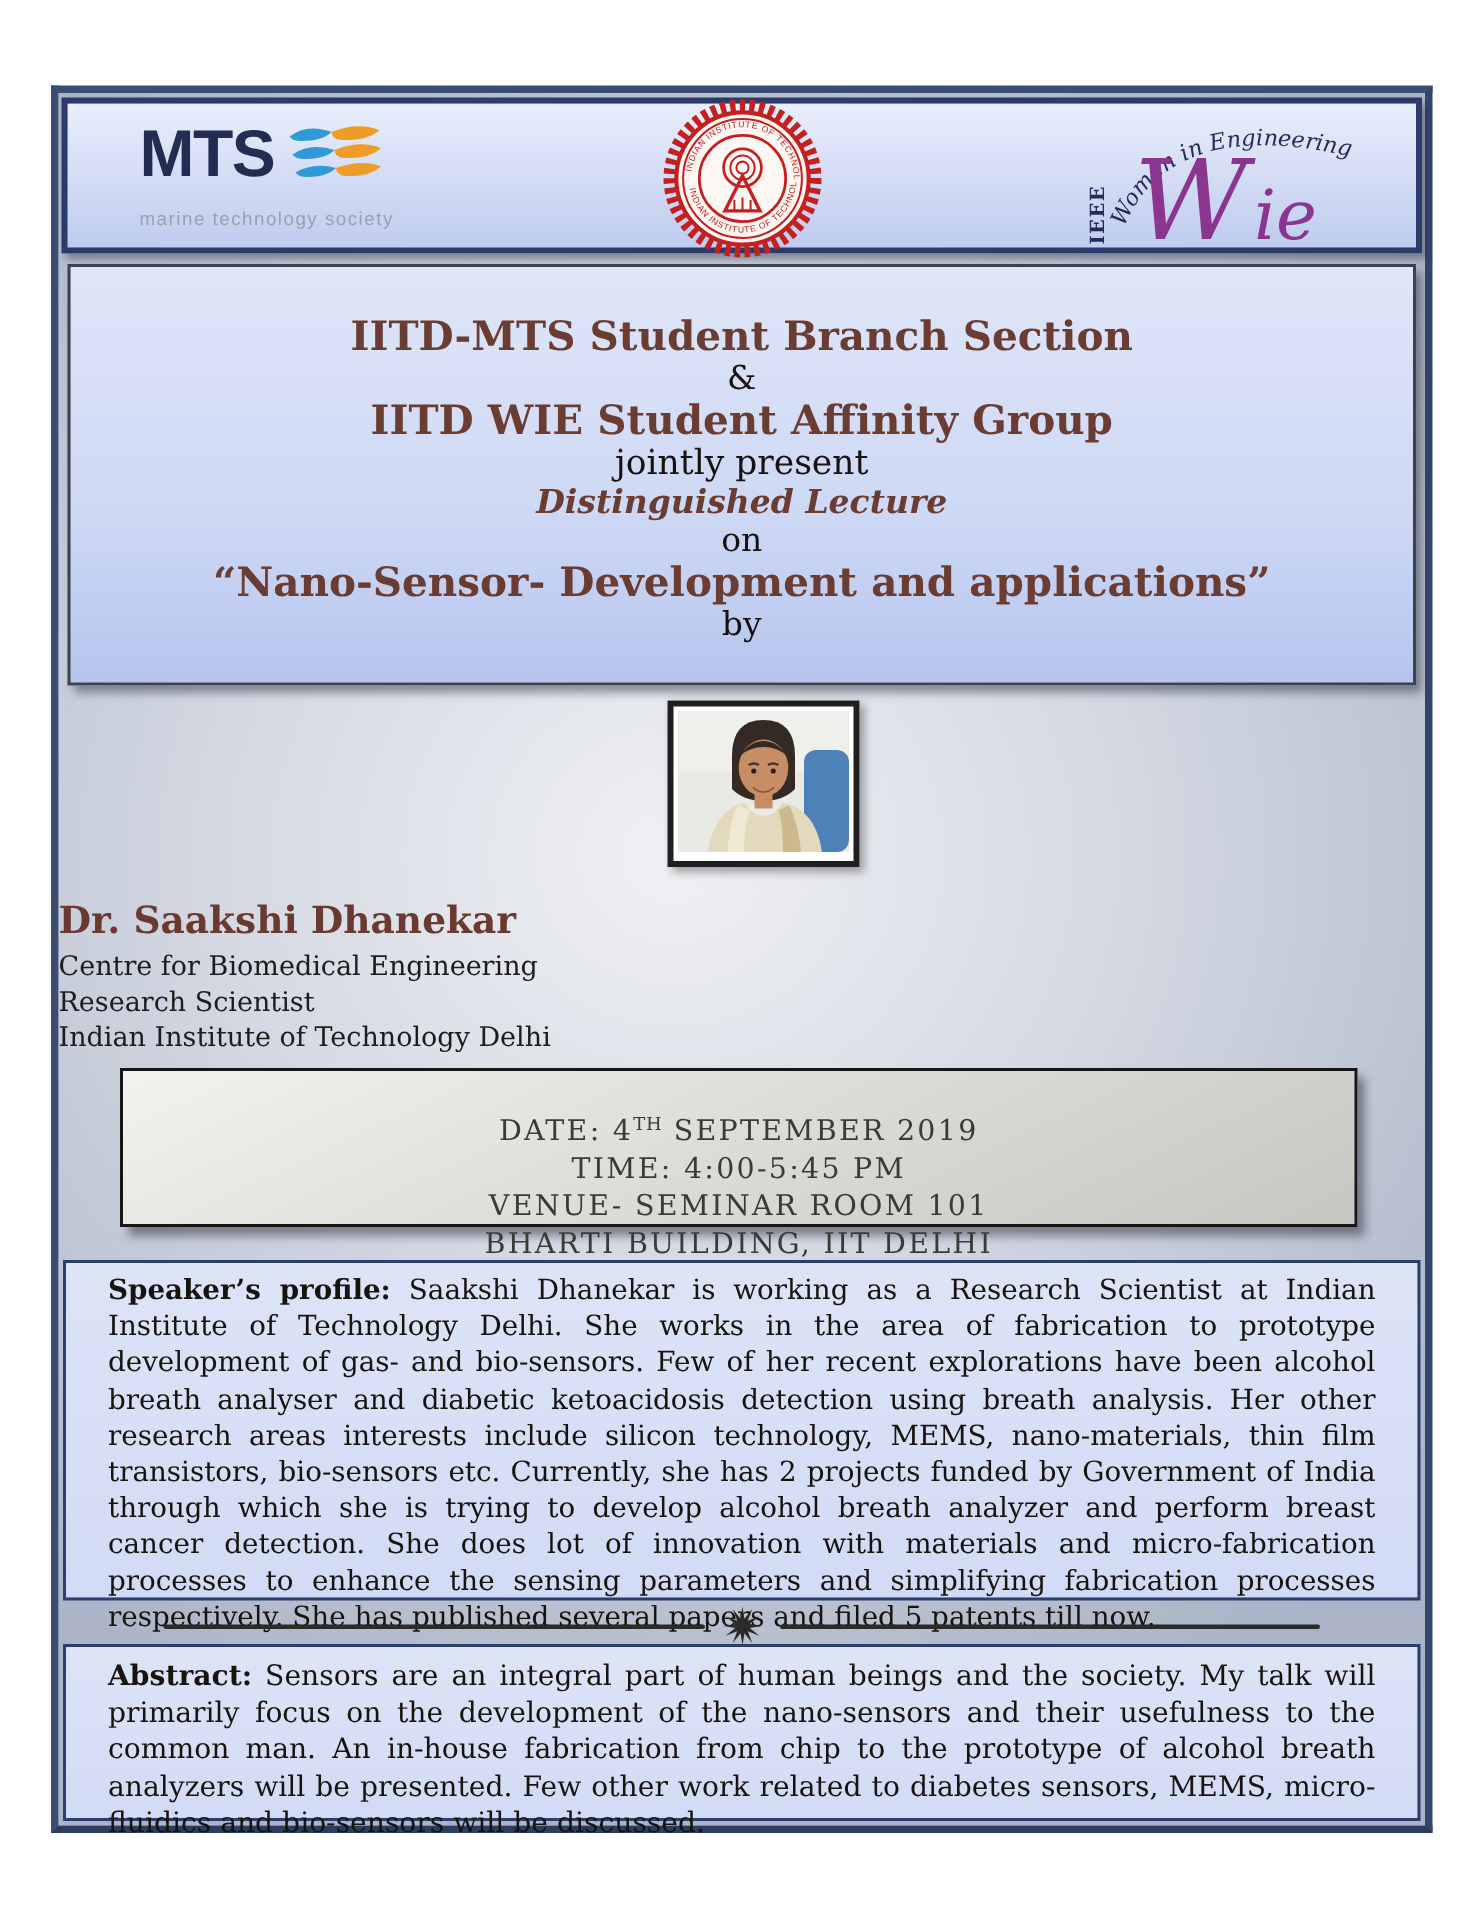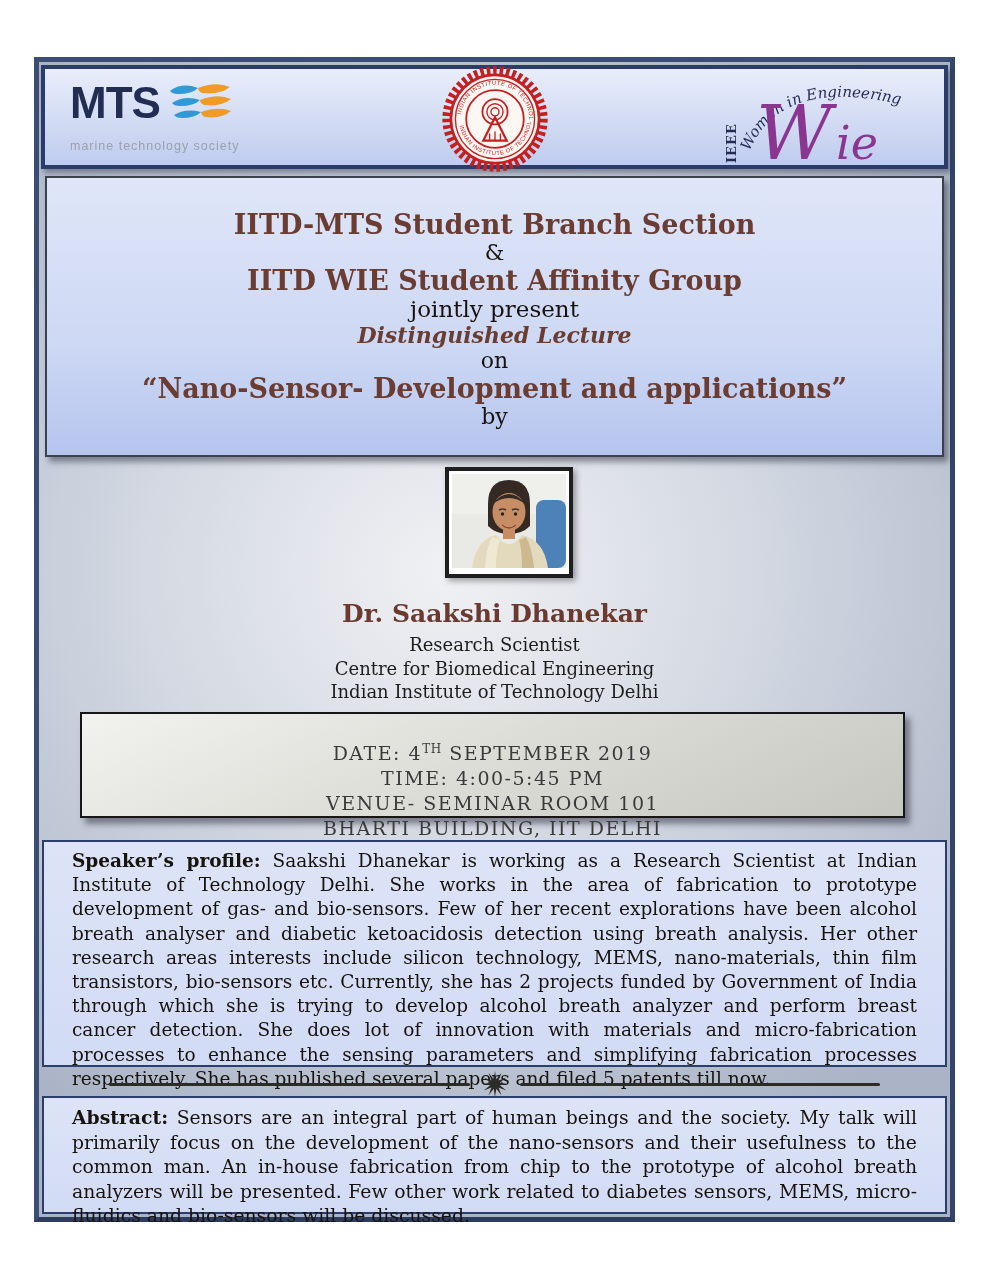--- a/index.html
+++ b/index.html
@@ -5,42 +5,42 @@
   html,body{margin:0;padding:0;background:#ffffff;}
   .page{position:relative;width:989px;height:1280px;background:#ffffff;overflow:hidden;
         font-family:"DejaVu Serif","Liberation Serif",serif;}
   .poster{position:absolute;left:34px;top:57px;width:921px;height:1165px;box-sizing:border-box;
           border:5px solid #3b4d72;border-right-color:#33456a;border-bottom-color:#2c3d60;
           background:radial-gradient(ellipse 75% 55% at 45% 44%, #f0f1f4 0%, #d3d8e2 45%, #aab4c6 100%);}
   
   .header-bar{position:absolute;left:2px;top:3px;right:2px;height:104px;box-sizing:border-box;
           border:4px solid #2b3c6b;background:linear-gradient(180deg,#e9eefb 0%,#ccd6f2 70%,#bfccf0 100%);
           box-shadow:3px 4px 5px rgba(45,50,70,.45);
-          display:flex;align-items:center;justify-content:space-between;padding:0 26px 0 25px;}
+          display:flex;align-items:center;justify-content:space-between;padding:0 26px 0 48px;}
   .mts-logo{display:flex;flex-direction:column;line-height:1;}
   .mts-top{display:flex;align-items:center;gap:8px;}
   .mts-word{font-family:"Liberation Sans",sans-serif;font-weight:bold;font-size:44px;color:#232d52;letter-spacing:-1px;}
   .mts-tagline{font-family:"Liberation Sans",sans-serif;font-size:12.5px;color:#9aa0ad;letter-spacing:1px;margin-top:15px;}
   .seal-wrap{position:absolute;left:50%;top:-4px;transform:translateX(-50%);}
   .wie-wrap{width:200px;height:100px;}
   
   .title-panel{position:absolute;left:6px;top:114px;width:899px;height:281px;box-sizing:border-box;
           border:2px solid #3c414e;background:linear-gradient(180deg,#dfe6f8 0%,#cdd8f4 60%,#b6c5ee 100%);
           box-shadow:4px 5px 6px rgba(40,45,60,.5);
           display:flex;flex-direction:column;justify-content:center;align-items:center;
           padding:4px 0 0 0;text-align:center;overflow:hidden;}
   .t-accent{color:#6a3c32;font-weight:bold;font-size:27px;}
   .t-plain{color:#17120f;font-size:22px;}
   .t-plain-lg{color:#17120f;font-size:23px;}
   
   .photo-frame{position:absolute;left:406px;top:405px;width:128px;height:111px;box-sizing:border-box;
           border:4px solid #1f1f1f;background:#ffffff;padding:3px;box-shadow:3px 3px 6px rgba(0,0,0,.35);}
   .photo-frame svg{display:block;}
   
-  .name-block{position:absolute;left:0;top:537px;width:100%;text-align:center;}
+  .name-block{position:absolute;left:0;top:537px;width:100%;}
   .speaker-name{font-size:25px;font-weight:bold;color:#6a392f;margin-bottom:5px;}
   .speaker-line{font-size:18px;color:#1d1d1d;line-height:23.5px;}
   
   .event-panel{position:absolute;left:41px;top:650px;width:825px;height:106px;box-sizing:border-box;
           border:2px solid #161616;background:linear-gradient(155deg,#f2f2ee 0%,#dddddad 50%,#c8c9c3 100%);
           background:linear-gradient(155deg,#f2f2ee 0%,#dcdcd7 50%,#c6c7c1 100%);
           box-shadow:5px 6px 6px rgba(40,40,55,.5);
           text-align:center;color:#3a3a3a;font-size:19px;line-height:25px;letter-spacing:1.5px;
           padding-top:23px;}
   .event-panel sup{font-size:12px;letter-spacing:.5px;}
@@ -146,22 +146,22 @@
         <path d="M50 51 Q57 57 64 51 Q61 54 57 54 Q53 54 50 51 Z" fill="#fff" stroke="#8c4b3a" stroke-width="1"></path>
         <rect x="51" y="55" width="12" height="10" fill="#c78e66"></rect>
         <path d="M20 94 Q24 66 44 61 Q50 70 57 70 Q64 70 70 61 Q92 66 96 94 Z" fill="#e3d9bd"></path>
         <path d="M40 63 Q34 74 33 94 L44 94 Q44 76 48 66 Z" fill="#efe8d2"></path>
         <path d="M74 63 Q80 74 82 94 L70 94 Q70 76 67 66 Z" fill="#cdb98e"></path>
       </svg>
     </div>
 
     <div class="name-block">
       <div class="speaker-name">Dr. Saakshi Dhanekar</div>
+      <div class="speaker-line">Centre for Biomedical Engineering</div>
       <div class="speaker-line">Research Scientist</div>
-      <div class="speaker-line">Centre for Biomedical Engineering</div>
       <div class="speaker-line">Indian Institute of Technology Delhi</div>
     </div>
 
     <div class="event-panel">
       <div><span>DATE: 4</span><sup>TH</sup><span> SEPTEMBER 2019</span></div>
       <div>TIME: 4:00-5:45 PM</div>
       <div>VENUE- SEMINAR ROOM 101</div>
       <div>BHARTI BUILDING, IIT DELHI</div>
     </div>
 

